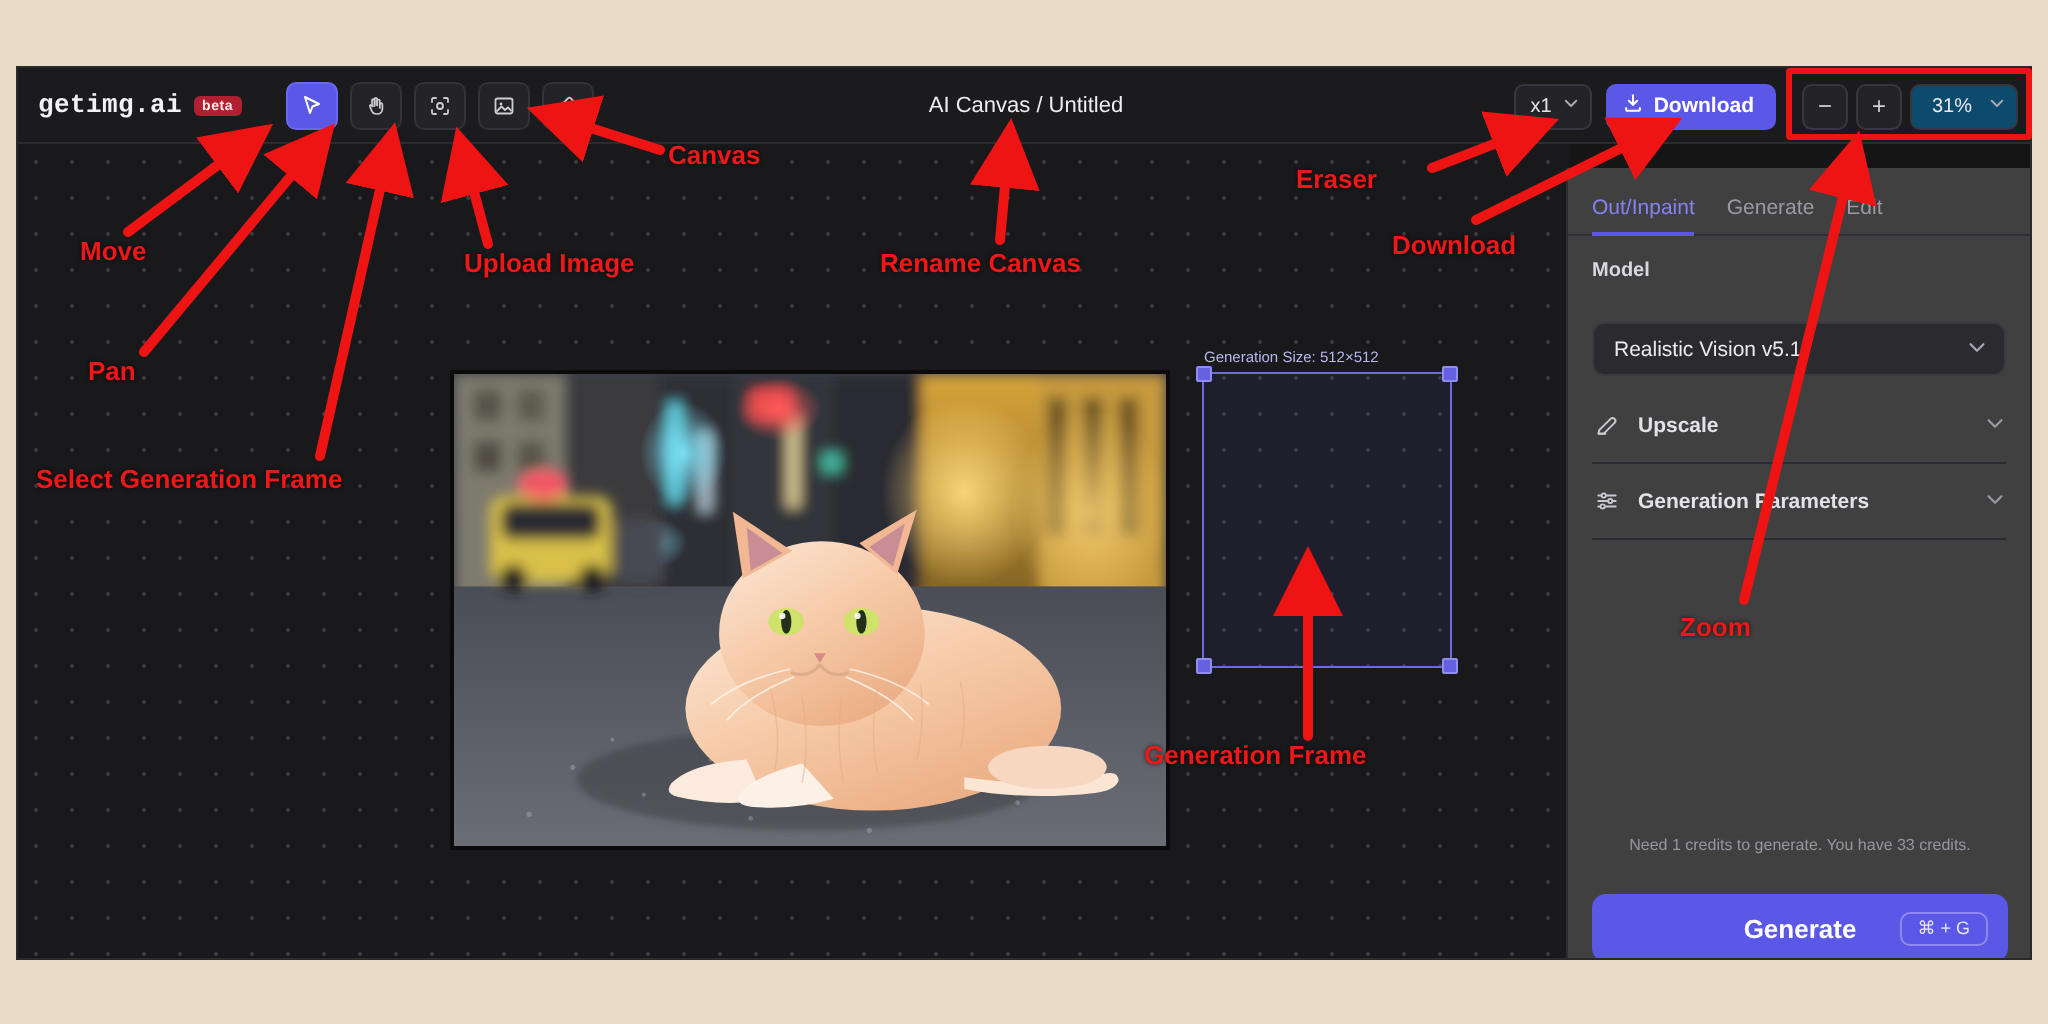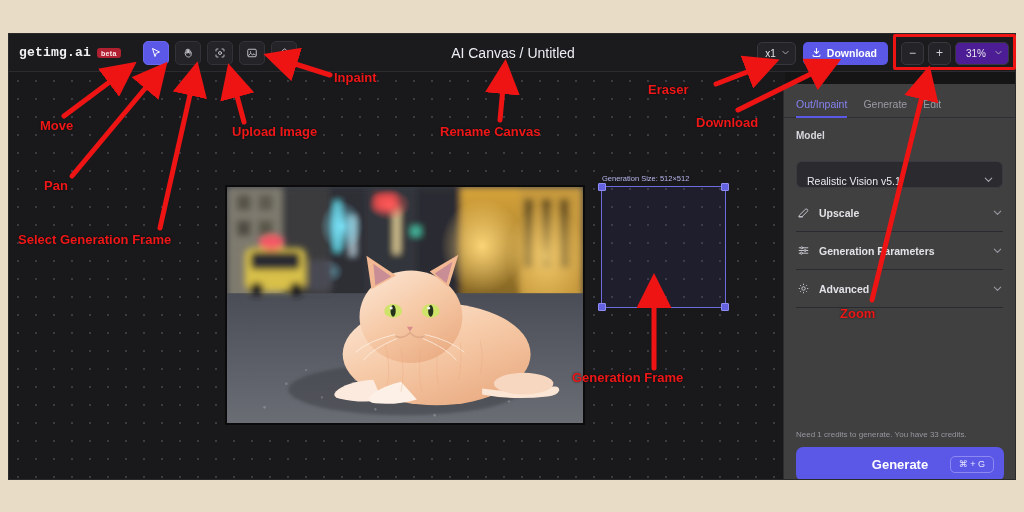--- a/index.html
+++ b/index.html
@@ -58,21 +58,21 @@
   }
   .tool-btn.active { background: #5b58e8; border-color: #6b68f0; }
   .tool-btn svg { display: block; }
 
   .canvas-title {
     position: absolute; left: 0; right: 0; top: 0; height: 38px;
     display: flex; align-items: center; justify-content: center;
     pointer-events: none;
   }
   .canvas-title span {
-    font-size: 14px; color: #eceef2; font-weight: 400;
+    font-size: 11px; color: #eceef2; font-weight: 400;
     pointer-events: auto; cursor: text;
   }
 
   .topbar-right {
     position: absolute; right: 8px; top: 0; height: 38px;
     display: flex; align-items: center; gap: 7px;
   }
   .upscale-select {
     height: 23px; min-width: 38px;
     background: #242428; border: 1px solid #37373e;
@@ -95,21 +95,21 @@
   .zoom-btn {
     width: 23px; height: 23px;
     background: #242428; border: 1px solid #37373e;
     border-radius: 5px; color: #cfcfd6;
     font-size: 12px; line-height: 1;
     display: flex; align-items: center; justify-content: center;
     cursor: pointer;
   }
   .zoom-level {
     height: 23px; min-width: 54px;
-    background: #4c1d95; border: 1px solid #37373e;
+    background: #0c4a6e; border: 1px solid #37373e;
     border-radius: 5px; color: #e9e9ee;
     font-size: 10px;
     display: flex; align-items: center; justify-content: space-between;
     padding: 0 5px 0 10px; cursor: pointer;
   }
 
   
   .canvas-area {
     position: absolute; left: 0; top: 38px;
     width: 776px; height: 409px;
@@ -122,21 +122,21 @@
     left: 216px; top: 113px;
     width: 360px; height: 240px;
     border: 2px solid #0b0b0c;
     overflow: hidden;
   }
   .cat-image svg { display: block; width: 100%; height: 100%; }
 
   .gen-frame {
     position: absolute;
     left: 592px; top: 114px;
-    width: 125px; height: 122px;
+    width: 125px; height: 148px;
     border: 1px solid #6e6bdc;
     background: rgba(80,78,190,0.10);
   }
   .gen-frame-label {
     position: absolute; left: 0; top: -13px;
     font-size: 7.5px; color: #b9b7ee;
     white-space: nowrap;
   }
   .handle {
     position: absolute; width: 8px; height: 8px;
@@ -172,21 +172,21 @@
   .panel-body { padding: 12px 12px 0 12px; }
   .field-label {
     font-size: 10px; color: #d8d8de; font-weight: 700;
     margin-bottom: 20px;
   }
   .model-select {
     height: 27px; width: 100%;
     background: #2a2a2f; border: 1px solid #3a3a41;
     border-radius: 6px; color: #eaeaf0;
     font-size: 10.5px;
-    display: flex; align-items: flex-end; justify-content: space-between;
+    display: flex; align-items: center; justify-content: space-between;
     padding: 0 8px 0 10px; cursor: pointer;
   }
 
   .accordion { margin-top: 6px; }
   .acc-row {
     height: 38px;
     display: flex; align-items: center; gap: 9px;
     border-bottom: 1px solid #2a2a30;
     cursor: pointer;
   }
@@ -194,21 +194,21 @@
     flex: 1; font-size: 10.5px; color: #e2e2e8; font-weight: 700;
   }
   .acc-icon { width: 14px; height: 14px; display: flex; align-items: center; justify-content: center; }
 
   .panel-footer {
     position: absolute; left: 0; bottom: 0; width: 232px;
     padding: 0 12px 12px 12px;
   }
   .credits {
     font-size: 8px; color: #96969f;
-    margin-bottom: 8px; text-align: left;
+    margin-bottom: 20px; text-align: center;
   }
   .generate-btn {
     height: 34px; width: 100%;
     background: #5b58e8; border-radius: 7px;
     display: flex; align-items: center; justify-content: center;
     position: relative; cursor: pointer;
   }
   .generate-btn .gen-text {
     font-size: 13px; font-weight: 700; color: #fff;
   }
@@ -541,34 +541,20 @@
               </svg>
             </span>
             <span class="acc-label">Generation Parameters</span>
             <span>
               <svg width="11" height="11" viewBox="0 0 24 24" fill="none" stroke="#9a9aa4" stroke-width="2.4" stroke-linecap="round" stroke-linejoin="round">
                   <path d="M5 9l7 7 7-7"></path>
                 </svg>
             </span>
           </div>
 
-          <div class="acc-row">
-            <span class="acc-icon">
-              <svg width="13" height="13" viewBox="0 0 24 24" fill="none" stroke="#c9c9d2" stroke-width="1.7" stroke-linejoin="round">
-                <circle cx="12" cy="12" r="3.2"></circle>
-                <path d="M12 3.2v2.4M12 18.4v2.4M3.2 12h2.4M18.4 12h2.4M5.8 5.8l1.7 1.7M16.5 16.5l1.7 1.7M18.2 5.8l-1.7 1.7M7.5 16.5l-1.7 1.7"></path>
-              </svg>
-            </span>
-            <span class="acc-label">Advanced</span>
-            <span>
-              <svg width="11" height="11" viewBox="0 0 24 24" fill="none" stroke="#9a9aa4" stroke-width="2.4" stroke-linecap="round" stroke-linejoin="round">
-                  <path d="M5 9l7 7 7-7"></path>
-                </svg>
-            </span>
-          </div>
         </div>
       </div>
 
       <div class="panel-footer">
         <div class="credits">Need 1 credits to generate. You have 33 credits.</div>
         <div class="generate-btn">
           <span class="gen-text">Generate</span>
           <span class="kbd">⌘ + G</span>
         </div>
       </div>
@@ -606,20 +592,20 @@
         <path d="M654 368 L654 280"></path>
       </g>
     </svg>
 
     <div class="zoom-highlight"></div>
 
     <div class="anno-label" style="left:16px; top:118px;padding-left:24px;">Move</div>
     <div class="anno-label" style="left:44px; top:178px;">Pan</div>
     <div class="anno-label" style="left:18px; top:232px;">Select Generation Frame</div>
     <div class="anno-label" style="left:232px; top:124px;">Upload Image</div>
-    <div class="anno-label" style="left:334px; top:70px;">Inpaint</div>
+    <div class="anno-label" style="left:334px; top:70px;">Canvas</div>
     <div class="anno-label" style="left:440px; top:124px;">Rename Canvas</div>
     <div class="anno-label" style="left:648px; top:82px;">Eraser</div>
     <div class="anno-label" style="left:696px; top:115px;">Download</div>
     <div class="anno-label" style="left:840px; top:306px;">Zoom</div>
     <div class="anno-label" style="left:572px; top:370px;">Generation Frame</div>
   </div>
 </div>
 
 </body></html>

